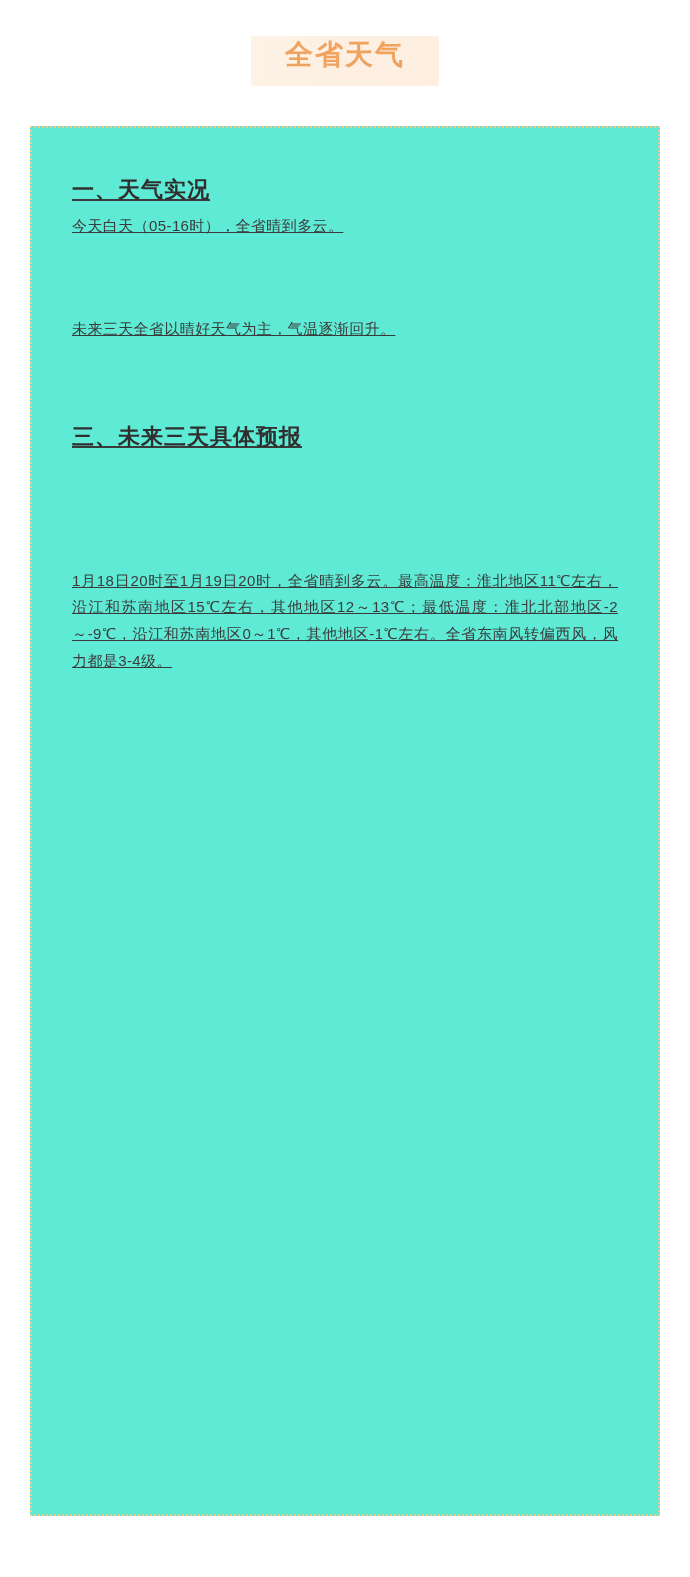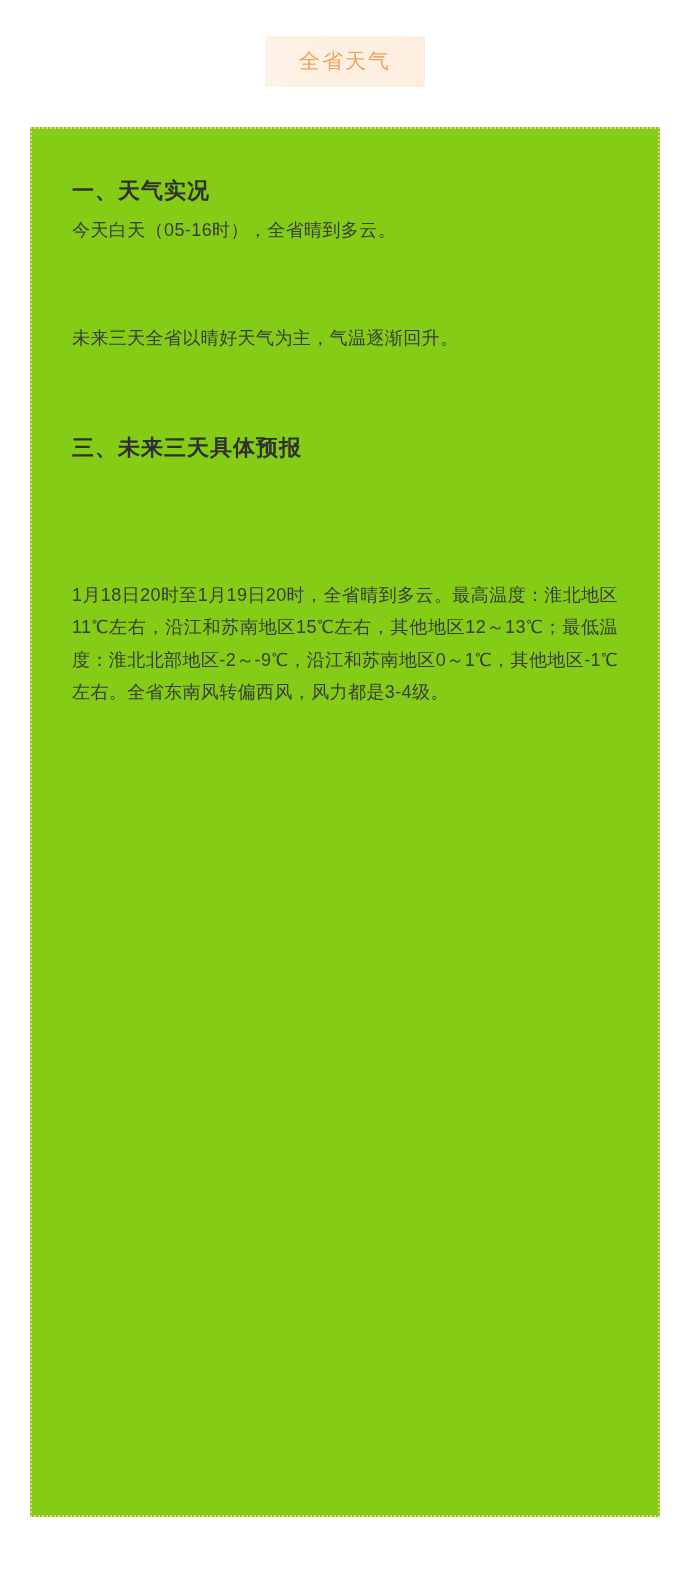--- a/index.html
+++ b/index.html
@@ -26,57 +26,58 @@
 
   
   .title-wrap {
     padding-top: 36px;
     display: flex;
     justify-content: center;
   }
   .title-badge {
     position: relative;
     display: inline-block;
-    padding: 11px 34px 12px 34px;
-    font-size: 21px;
-    font-weight: normal;
+    padding: 0 34px 12px 34px;
+    font-size: 28px;
+    font-weight: bold;
     letter-spacing: 2px;
     color: #f0a35e;
     background: linear-gradient(to right, #fdf3e6 0%, #fdf0e2 45%, #fdeee0 100%);
     border-radius: 2px;
   }
 
   
   .frame {
     margin: 40px 30px 0 30px;
     border: 2px dotted #f1c98a;
     box-sizing: border-box;
     padding: 44px 40px 60px 40px;
     min-height: 1390px;
-    background: #84cc16;
+    background: #5eead4;
+    text-decoration: underline;
   }
 
   .section {
     margin-bottom: 30px;
   }
   .section:last-child {
     margin-bottom: 16px;
   }
 
   .heading {
     font-size: 22px;
     font-weight: bold;
     color: #2f2f2f;
     line-height: 1.6;
     margin: 0 0 6px 0;
     letter-spacing: 1px;
   }
 
   .para {
-    font-size: 18px;
+    font-size: 15px;
     line-height: 1.78;
     color: #3b3b3b;
     margin: 0;
     text-align: justify;
     letter-spacing: 0.4px;
   }
   .gap-md { height: 46px; }
   .gap-lg { height: 54px; }
 </style>
 </head>

